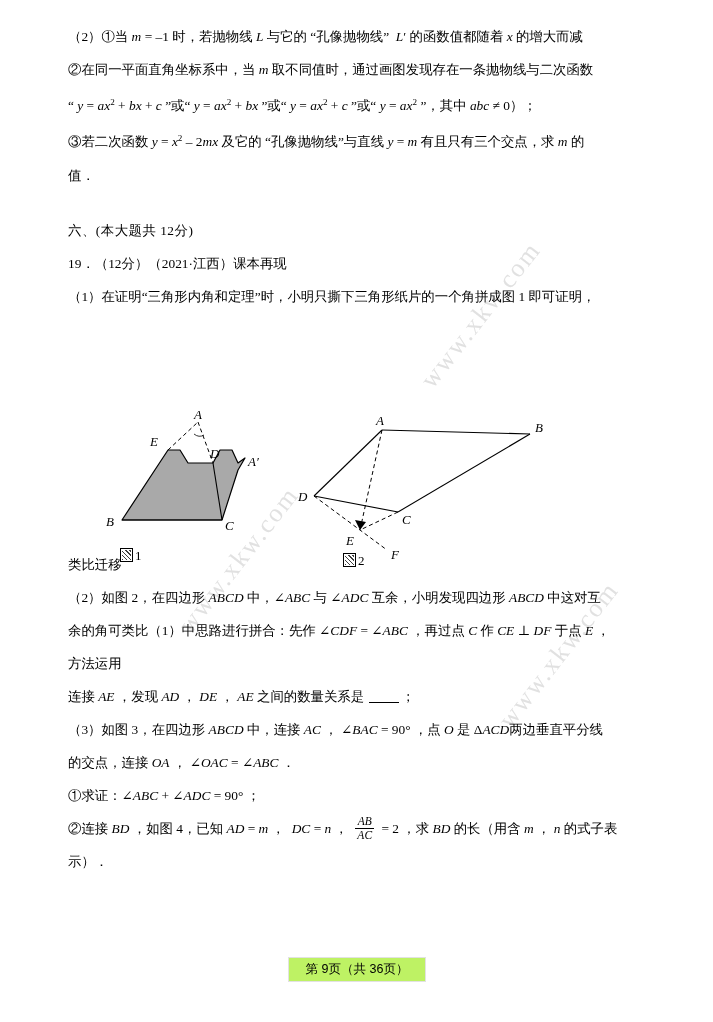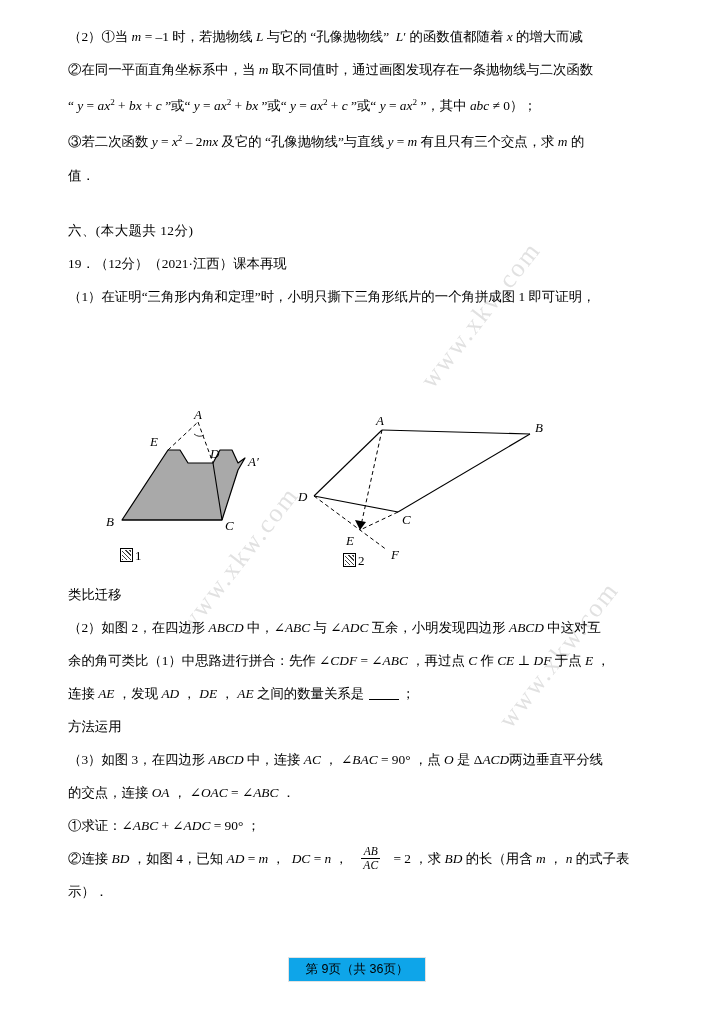--- a/index.html
+++ b/index.html
@@ -68,21 +68,21 @@
   .sub-head { font-size: 13.4px; }
 
   
   .frac {
     display: inline-block;
     vertical-align: middle;
     text-align: center;
     font-style: italic;
     font-size: 11.5px;
     line-height: 1.15;
-    margin: 0 10px;
+    margin: 0 4px;
     position: relative;
     top: -1px;
   }
   .frac .num { display: block; padding: 0 2px; }
   .frac .den { display: block; padding: 0 2px; border-top: 1px solid #000; }
 
   
   .tofu {
     display: inline-block;
     width: 11px;
@@ -119,21 +119,21 @@
   .fig2-cap { left: 343px; top: 553px; }
 
   
   .footer {
     position: absolute;
     left: 288px;
     top: 957px;
     width: 136px;
     height: 23px;
     border: 1px solid #e2e2e2;
-    background: #0ea5e9;
+    background: #bef264;
     display: flex;
     align-items: center;
     justify-content: center;
     font-size: 12.5px;
     font-family: "Liberation Sans", sans-serif;
     color: #000;
   }
 </style>
 </head>
 <body>
@@ -218,35 +218,35 @@
     </svg>
   </div>
 
   <div class="fig-cap fig1-cap">
     <span class="tofu"></span><span>1</span>
   </div>
   <div class="fig-cap fig2-cap">
     <span class="tofu"></span><span>2</span>
   </div>
 
-  <div class="body-area" style="top:578px;">
+  <div class="body-area" style="top:548px;">
 
     <p class="line sub-head">类比迁移</p>
 
     <p class="line">
       （2）如图&nbsp;2，在四边形&nbsp;<span class="mi">ABCD</span>&nbsp;中，∠<span class="mi">ABC</span>&nbsp;与&nbsp;∠<span class="mi">ADC</span>&nbsp;互余，小明发现四边形&nbsp;<span class="mi">ABCD</span>&nbsp;中这对互
     </p>
     <p class="line">
       余的角可类比（1）中思路进行拼合：先作&nbsp;∠<span class="mi">CDF</span>&nbsp;=&nbsp;∠<span class="mi">ABC</span>&nbsp;，再过点&nbsp;<span class="mi">C</span>&nbsp;作&nbsp;<span class="mi">CE</span>&nbsp;⊥&nbsp;<span class="mi">DF</span>&nbsp;于点&nbsp;<span class="mi">E</span>&nbsp;，
     </p>
+    <p class="line sub-head">方法运用</p>
+
     <p class="line">
       连接&nbsp;<span class="mi">AE</span>&nbsp;，发现&nbsp;<span class="mi">AD</span>&nbsp;，&nbsp;<span class="mi">DE</span>&nbsp;，&nbsp;<span class="mi">AE</span>&nbsp;之间的数量关系是&nbsp;<span class="blank"></span>；
     </p>
-
-    <p class="line sub-head">方法运用</p>
 
     <p class="line">
       （3）如图&nbsp;3，在四边形&nbsp;<span class="mi">ABCD</span>&nbsp;中，连接&nbsp;<span class="mi">AC</span>&nbsp;，&nbsp;∠<span class="mi">BAC</span>&nbsp;=&nbsp;90°&nbsp;，点&nbsp;<span class="mi">O</span>&nbsp;是&nbsp;Δ<span class="mi">ACD</span>两边垂直平分线
     </p>
     <p class="line">
       的交点，连接&nbsp;<span class="mi">OA</span>&nbsp;，&nbsp;∠<span class="mi">OAC</span>&nbsp;=&nbsp;∠<span class="mi">ABC</span>&nbsp;．
     </p>
     <p class="line">
       ①求证：∠<span class="mi">ABC</span>&nbsp;+&nbsp;∠<span class="mi">ADC</span>&nbsp;=&nbsp;90°&nbsp;；
     </p>

